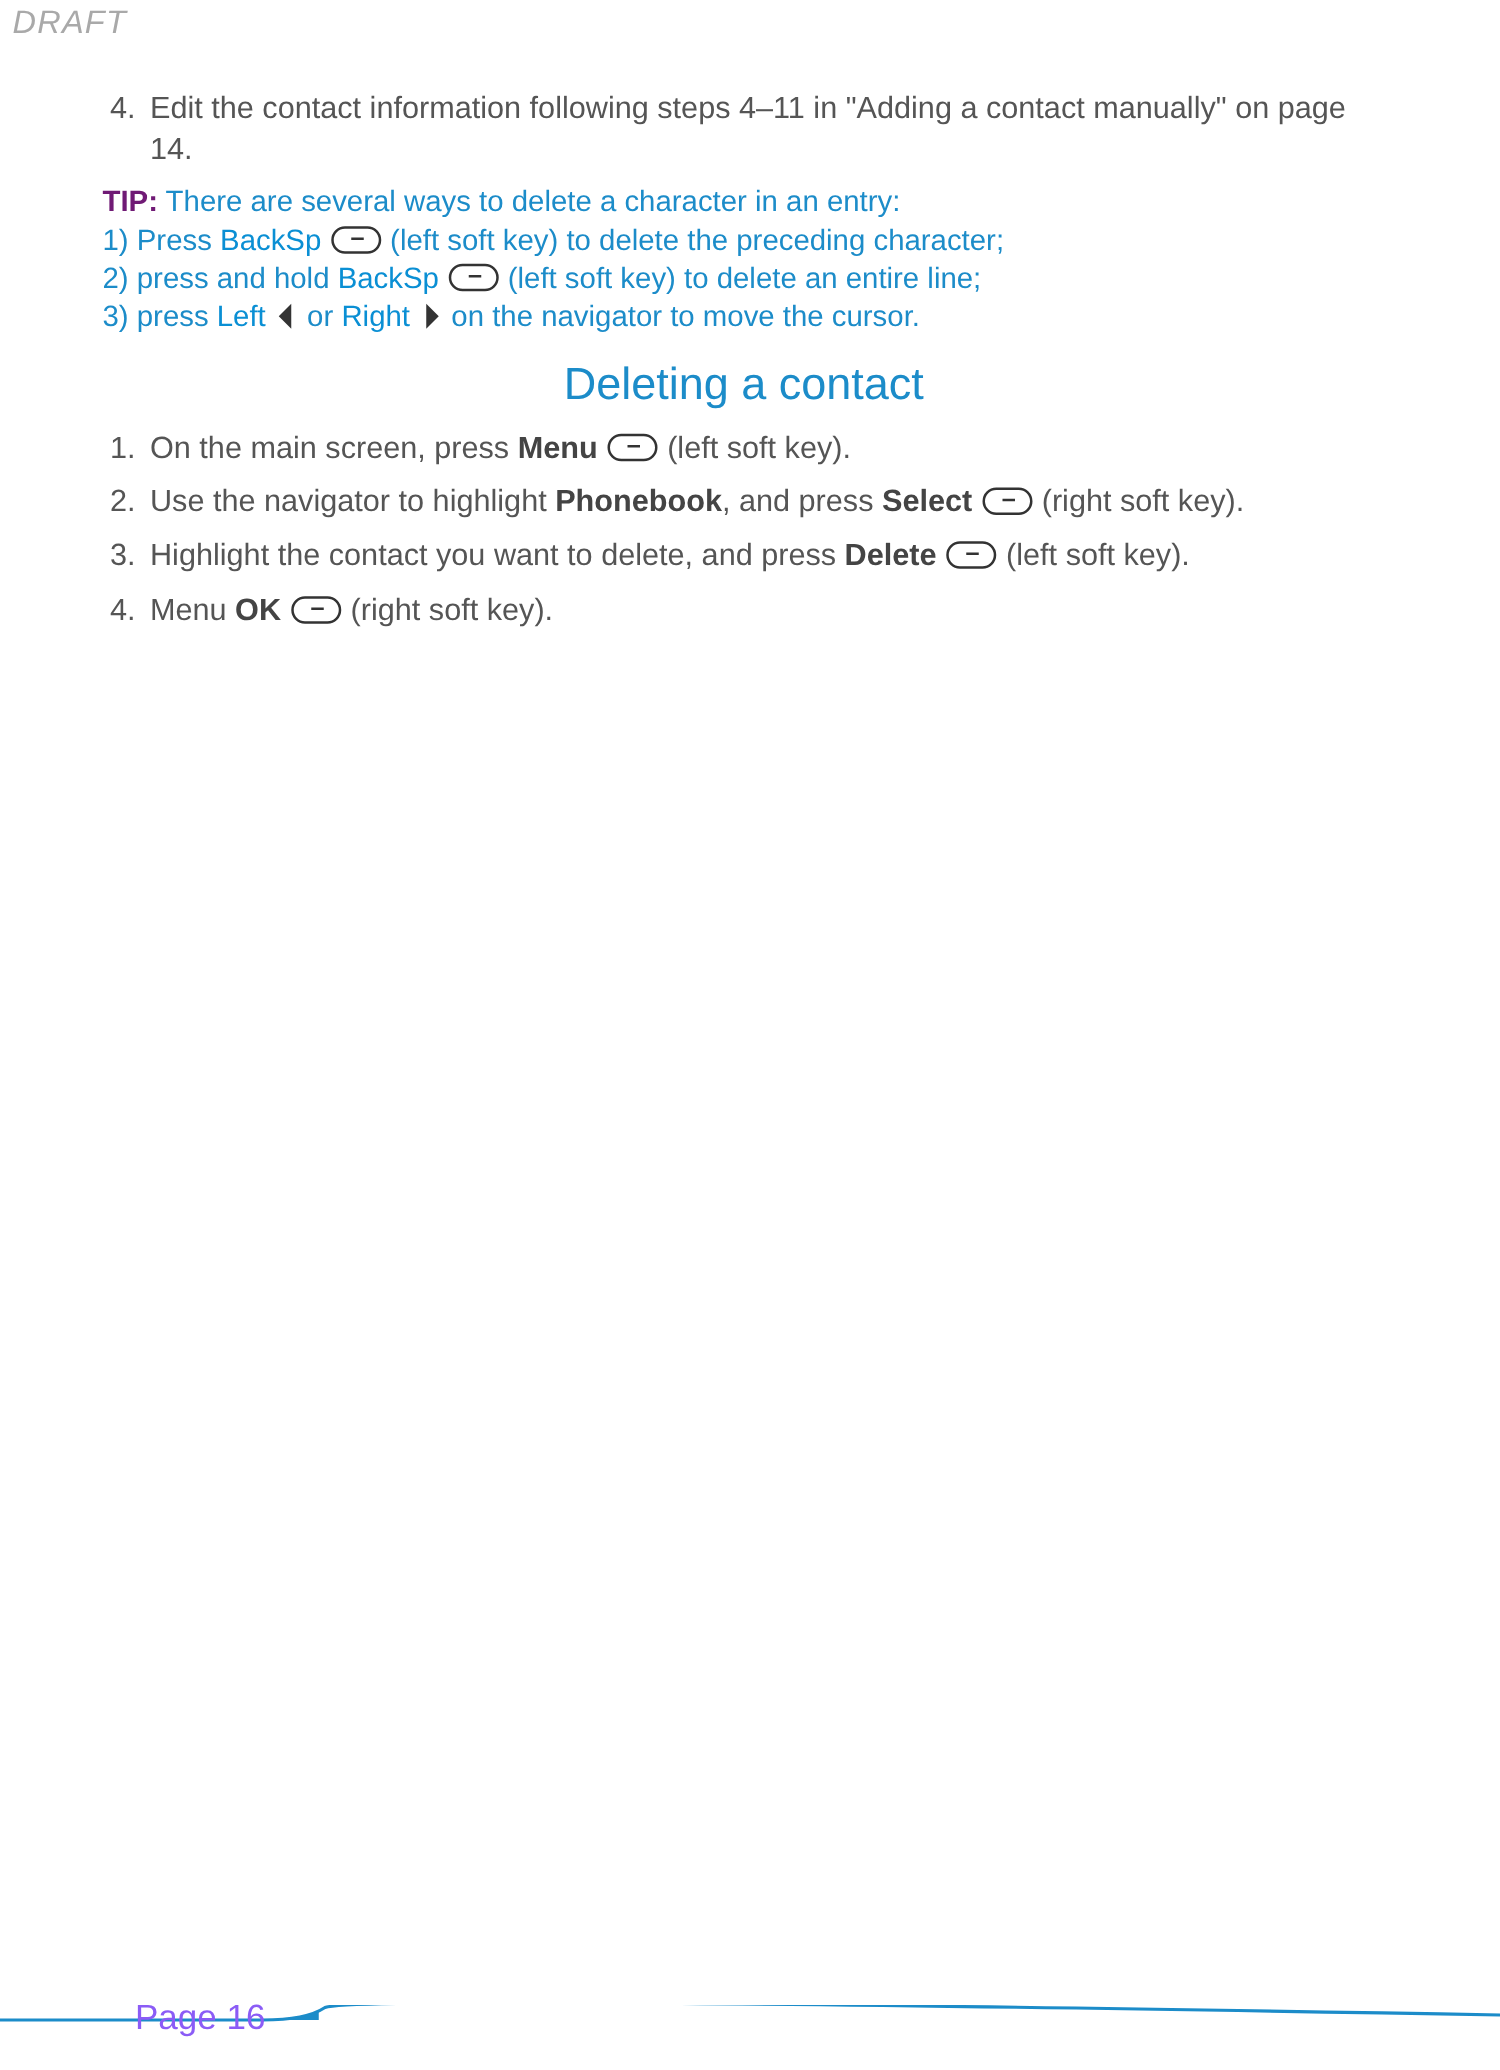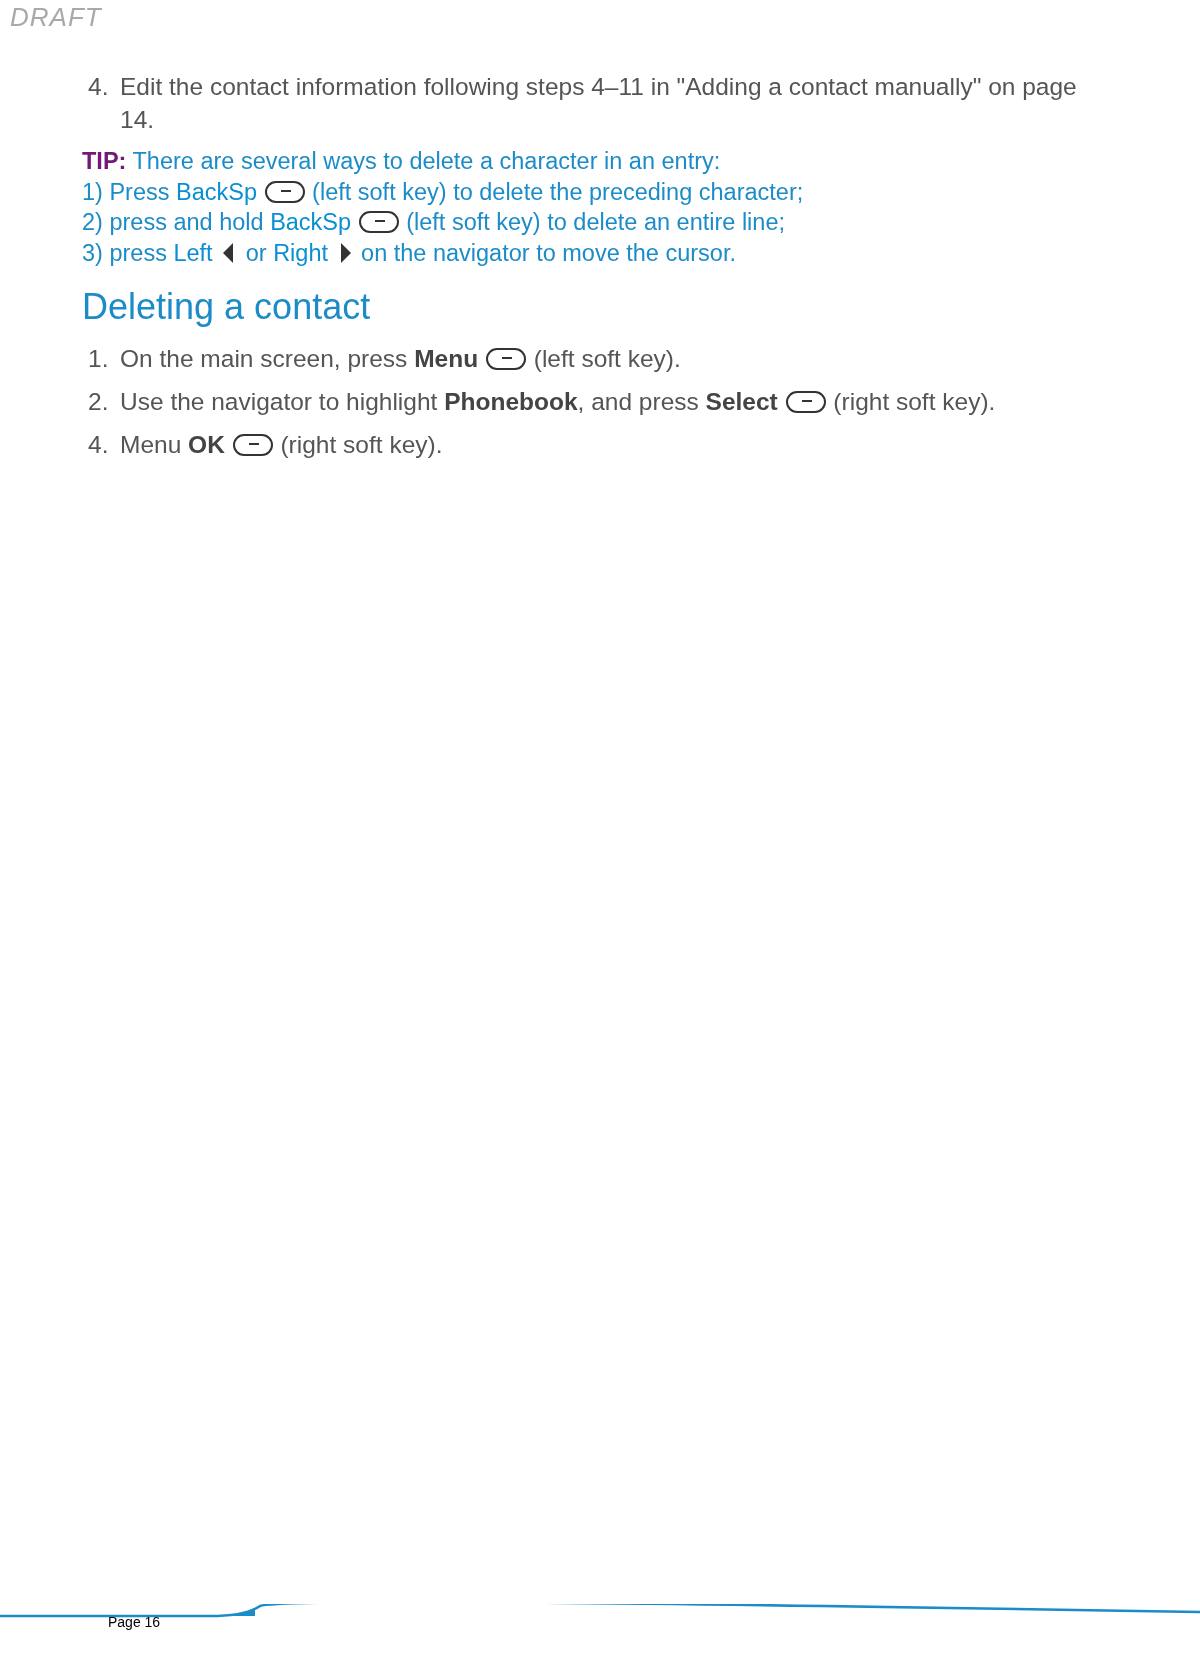--- a/index.html
+++ b/index.html
@@ -54,20 +54,21 @@
     }
     .bold-blue { font-weight: normal; color: #0a8fd4; }
     .bold-dark { font-weight: bold; color: #444; }
     .heading {
       font-size: 36px;
       color: #1c8cc9;
       font-weight: 300;
       margin-top: 18px;
       margin-bottom: 14px;
       margin-left: -6px;
+      text-align: center;
     }
     .softkey-icon {
       display: inline-block;
       width: 40px;
       height: 22px;
       border: 2px solid #333;
       border-radius: 11px;
       vertical-align: -3px;
       position: relative;
       text-indent: 0;
@@ -103,22 +104,22 @@
       bottom: 6px;
       left: 0;
       width: 100%;
       height: 24px;
       z-index: 1;
     }
     .footer-page {
       position: absolute;
       left: 108px;
       bottom: 4px;
-      color: #000000;
-      font-size: 14px;
+      color: #8b5cf6;
+      font-size: 28px;
       z-index: 2;
     }
   </style>
 </head>
 <body>
 
 <div class="draft">DRAFT</div>
 
 <div class="content">
 
@@ -154,20 +155,24 @@
   <div class="list-item">
     <span class="num">1.</span><span>On the main screen, press </span><span class="bold-dark">Menu</span>
     <span class="softkey-icon"></span><span> (left soft key).</span>
   </div>
 
   <div class="list-item">
     <span class="num">2.</span><span>Use the navigator to highlight </span><span class="bold-dark">Phonebook</span><span>, and press </span><span class="bold-dark">Select</span>
     <span class="softkey-icon"></span><span> (right soft key).</span>
   </div>
 
+  <div class="list-item">
+    <span class="num">3.</span><span>Highlight the contact you want to delete, and press </span><span class="bold-dark">Delete</span>
+    <span class="softkey-icon"></span><span> (left soft key).</span>
+  </div>
 
   <div class="list-item">
     <span class="num">4.</span><span>Menu </span><span class="bold-dark">OK</span>
     <span class="softkey-icon"></span><span> (right soft key).</span>
   </div>
 
 </div>
 
 <div class="footer">
   <svg class="footer-line" viewBox="0 0 1200 24" preserveAspectRatio="none">

